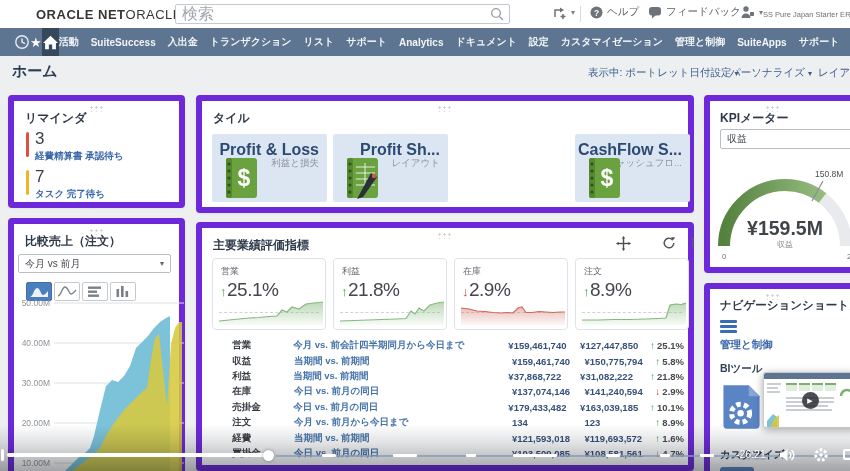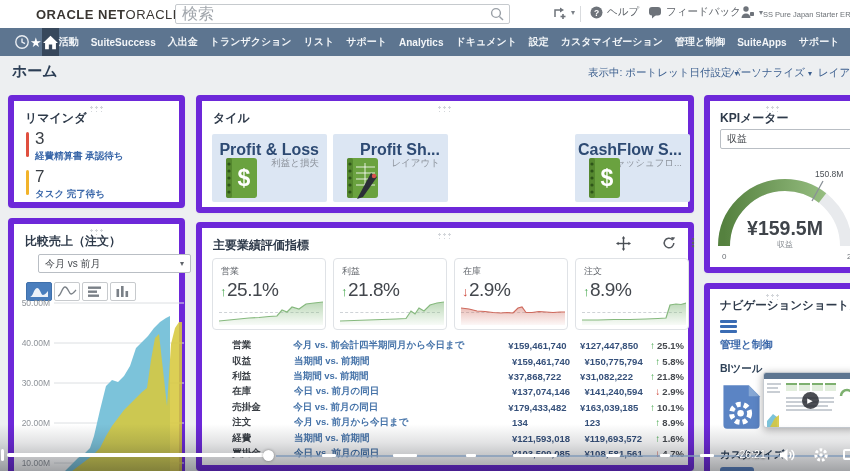--- a/index.html
+++ b/index.html
@@ -270,21 +270,21 @@
     <div class="rem-count" style="top:28px">3</div>
     <div class="rem-link" style="top:49px">経費精算書 承認待ち</div>
     <div class="rem-bar" style="top:69px;height:25px;background:#f2b32a"></div>
     <div class="rem-count" style="top:66px">7</div>
     <div class="rem-link" style="top:87px">タスク 完了待ち</div>
   </section>
 
   <section class="card" style="left:8px;top:218px;width:177px;height:262px">
     <div class="drag"></div>
     <div class="card-title">比較売上（注文）</div>
-    <div class="sel" style="left:24px;top:30px;width:153px;height:19px">
+    <div class="sel" style="left:4px;top:30px;width:153px;height:19px">
       <span>今月 vs 前月</span>
       <span class="tb-caret">▾</span>
     </div>
     <div class="ctog">
       <div class="tbtn active">
         <svg width="20" height="13" viewBox="0 0 20 13">
             <path d="M1,12 C4,12 5,3 8,3 C11,3 12,10 14,10 C16,10 18,7 19,6 L19,12 Z" fill="#fff" opacity=".9"></path>
           </svg>
       </div>
       <div class="tbtn">

